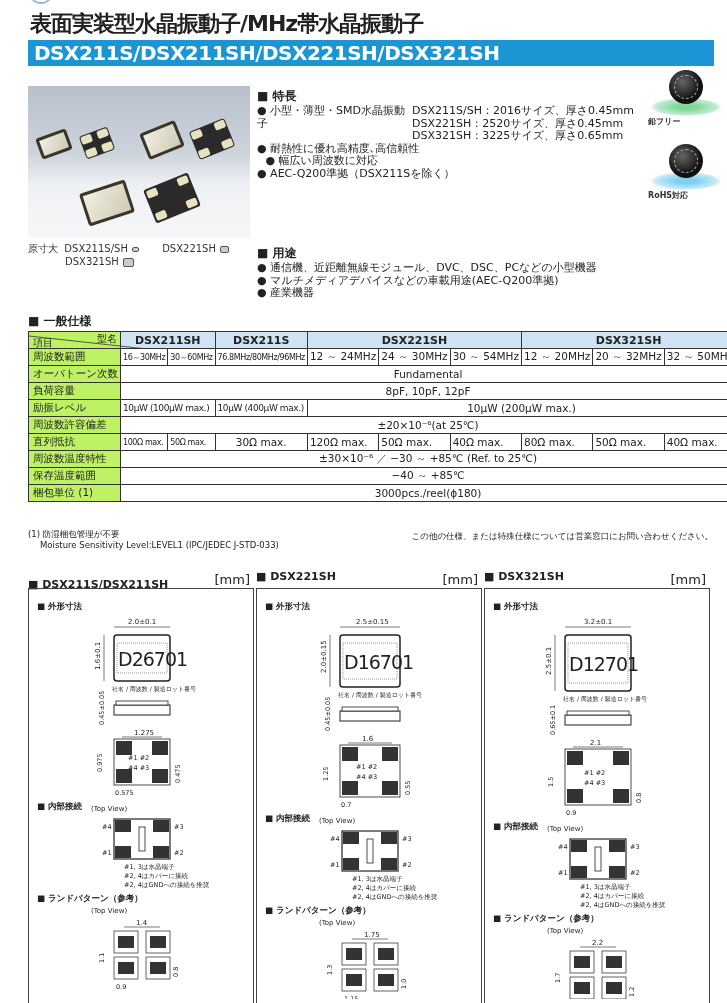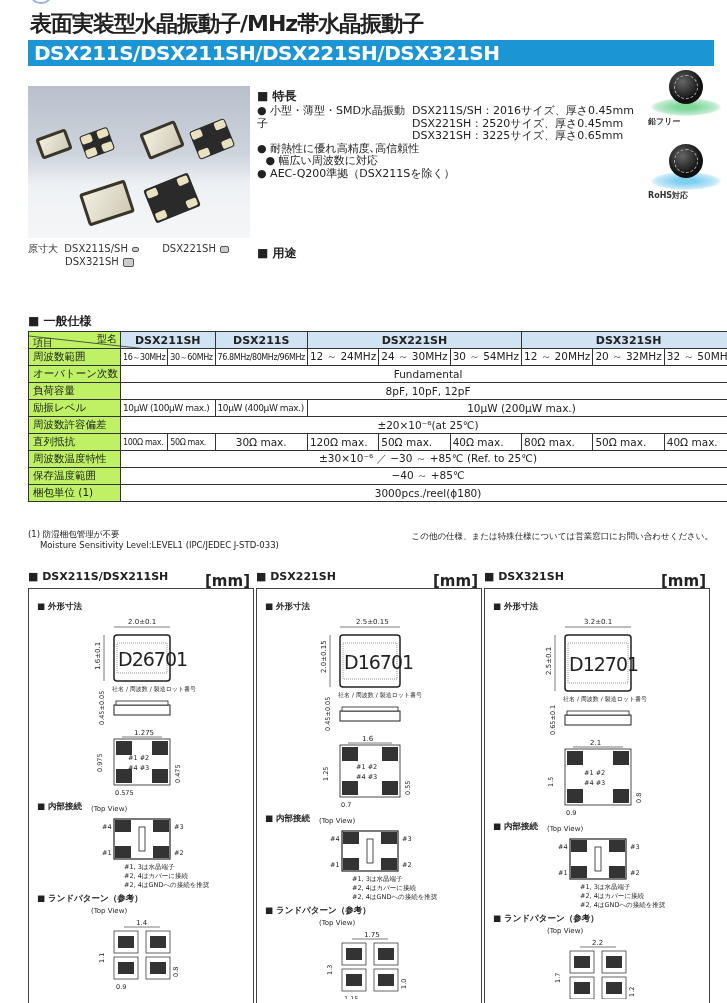--- a/index.html
+++ b/index.html
@@ -27,21 +27,21 @@
   table.spec td { border: 1px solid #333; height: 17px; padding: 0 2px; white-space: nowrap; }
   table.spec td.lbl { background: #bef264; width: 118px; padding-left: 4px; }
   table.spec td.hd { background: #cfe3f2; font-weight: bold; text-align: center; font-size: 11px; }
   table.spec td.c { text-align: center; }
   table.spec td.sm { font-size: 8px; letter-spacing: -0.4px; }
   .diag-cell { position: relative; }
   .diag-cell svg { position: absolute; left: 0; top: 0; }
   .note { font-size: 8.5px; line-height: 11px; color: #222; margin-top: 26px; }
   .pkg-h { font-size: 11px; font-weight: bold; color: #222; }
   .pkg-h::before { content: "■ "; }
-  .unit { font-size: 15px; font-weight: bold; color: #222; margin-left: 40px; }
+  .unit { font-size: 13px; font-weight: normal; color: #222; margin-left: 40px; }
   .pkg-box { border: 1px solid #444; }
   .sub-h { font-size: 8.5px; font-weight: bold; color: #222; }
   .sub-h::before { content: "■ "; }
 </style>
 </head>
 <body>
 
 <div class="abs logo-top"></div>
 <div class="abs title">表面実装型水晶振動子/MHz帯水晶振動子</div>
 <div class="abs banner">DSX211S/DSX211SH/DSX221SH/DSX321SH</div>
@@ -103,20 +103,25 @@
   <div>鉛フリー</div>
 </div>
 <div class="abs eco" style="left:648px;top:144px;width:76px;">
   <div class="globe"></div>
   <div class="leaf" style="background:radial-gradient(ellipse, #7fd0ef 20%, #c4e9f7 60%, transparent 75%);"></div>
   <div>RoHS対応</div>
 </div>
 
 <div class="abs" style="left:257px;top:245px;width:420px;">
   <div class="sec-h">用途</div>
+  <div class="feat">
+    <div class="b">通信機、近距離無線モジュール、DVC、DSC、PCなどの小型機器</div>
+    <div class="b">マルチメディアデバイスなどの車載用途(AEC-Q200準拠)</div>
+    <div class="b">産業機器</div>
+  </div>
 </div>
 
 <div class="abs sec-h" style="left:28px;top:313px;">一般仕様</div>
 <table class="abs spec" style="left:28px;top:331px;width:686px;">
   <tbody>
       <tr>
     <td class="lbl diag-cell">
       <svg width="118" height="17">
             <line x1="0" y1="4" x2="118" y2="17" stroke="#333" stroke-width="0.8"></line>
           </svg>
@@ -185,21 +190,21 @@
 </tbody>
   </table>
 <div class="abs note" style="left:28px;top:503px;">
   <div>(1) 防湿梱包管理が不要</div>
   <div style="padding-left:12px;">Moisture Sensitivity Level:LEVEL1 (IPC/JEDEC J-STD-033)</div>
 </div>
 <div class="abs note" style="right:14px;top:505px;">この他の仕様、または特殊仕様については営業窓口にお問い合わせください。</div>
 
 <div id="pkgs">
     <div class="abs" style="left: 28px; top: 570px; width: 228px;">
-    <div class="pkg-h" style="position:absolute;left:0;top:0;">DSX211S/DSX211SH</div>
+    <div class="pkg-h" style="position:absolute;left:0;top:8px;">DSX211S/DSX211SH</div>
     <div class="unit" style="position:absolute;right:6px;top:2px;">[mm]</div>
     <div class="pkg-box" style="position:absolute;left:0;top:18px;width:226px;height:417px;">
       <div class="sub-h" style="position:absolute;left:8px;top:12px;">外形寸法</div>
       <svg class="outline-svg" width="226" height="410" style="position:absolute;left:0;top:0;">
           <line x1="85" y1="38" x2="141" y2="38" stroke="#222" stroke-width="0.6"></line>
           <text x="99" y="35" font-size="7" font-family="DejaVu Sans, sans-serif" fill="#222">2.0±0.1</text>
           <rect x="85" y="46" width="56" height="46" rx="3" fill="#fff" stroke="#222" stroke-width="1.5"></rect>
           <line x1="75" y1="46" x2="75" y2="92" stroke="#222" stroke-width="0.6"></line>
           <text x="71" y="81" font-size="7" font-family="DejaVu Sans, sans-serif" fill="#222" transform="rotate(-90 71 81)">1.6±0.1</text>
           <rect x="88" y="54" width="50" height="30" fill="none" stroke="#555" stroke-dasharray="1,1" stroke-width="0.6"></rect>

